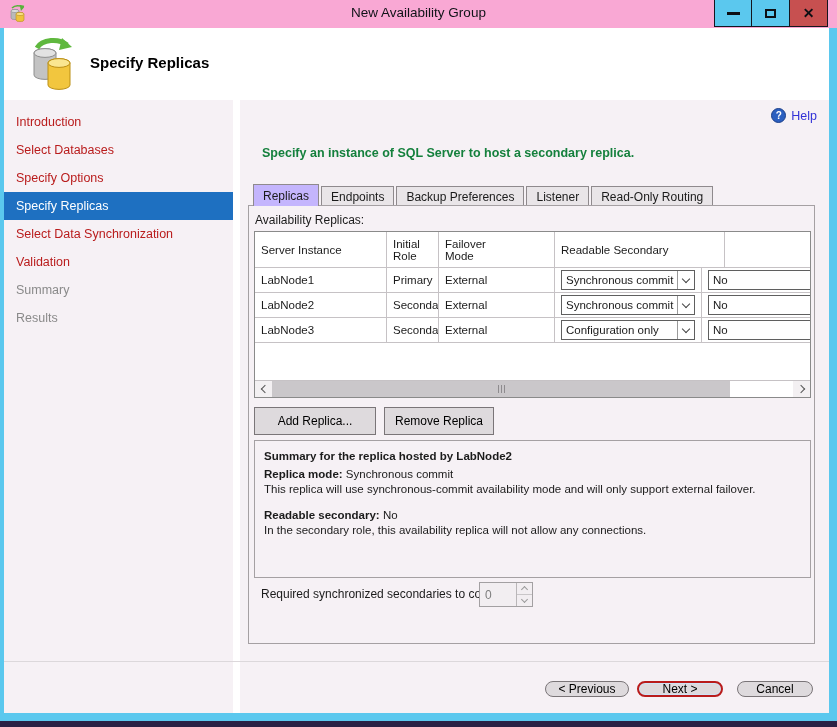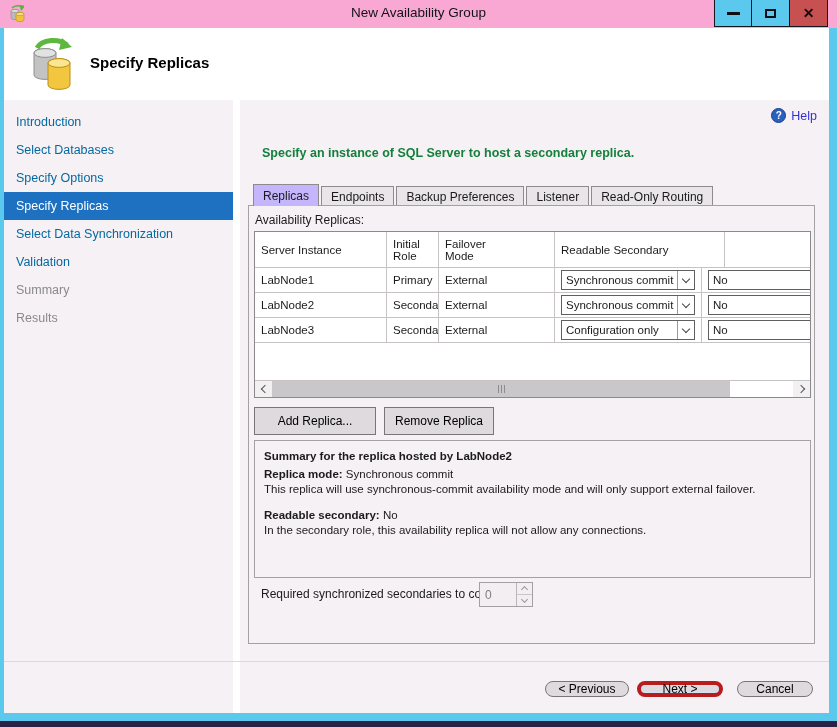--- a/index.html
+++ b/index.html
@@ -26,21 +26,21 @@
   .header-band { position:absolute; left:4px; top:28px; right:8px; height:72px; background:#ffffff; }
   .header-icon { position:absolute; left:22px; top:8px; }
   .header-title { position:absolute; left:86px; top:26px; font-size:15px; font-weight:bold; color:#000; }
 
   
   .body { position:absolute; left:4px; top:100px; right:8px; bottom:14px; background:#f6f1f5; }
 
   
   .sidebar { position:absolute; left:0; top:0; width:229px; bottom:0; }
   .side-item { height:28px; display:flex; align-items:center; padding-left:12px; font-size:12.5px; cursor:default; white-space:nowrap; }
-  .side-item.link { color:#0369a1; }
+  .side-item.link { color:#b91c1c; }
   .side-item.selected { background:#1e70c1; color:#ffffff; }
   .side-item.disabled { color:#8a8a8a; }
   .side-divider { position:absolute; left:229px; top:0; width:7px; bottom:0; background:#ffffff; }
 
   
   .main { position:absolute; left:236px; top:0; right:0; bottom:52px; }
   .help-link { position:absolute; top:8px; right:12px; display:flex; align-items:center; gap:5px; color:#3232d7; font-size:12.5px; cursor:default; }
   .help-badge { width:15px; height:15px; border-radius:50%; background:#2b5fc0; border:1px solid #1b3f8a; color:#fff; font-size:10px; font-weight:bold; display:flex; align-items:center; justify-content:center; }
   .instruction { position:absolute; left:22px; top:46px; font-weight:bold; font-size:12.5px; color:#15803d; }
 
@@ -94,21 +94,21 @@
   .spin-btns { width:16px; border-left:1px solid #b9b6b8; display:flex; flex-direction:column; }
   .spin-up,.spin-down { flex:1; display:flex; align-items:center; justify-content:center; }
   .spin-up { border-bottom:1px solid #c9c6c8; }
   .chev-up-s { width:5px; height:5px; border-left:1.2px solid #9a9a9a; border-top:1.2px solid #9a9a9a; transform:rotate(45deg); margin-top:2px; }
   .chev-down-s { width:5px; height:5px; border-right:1.2px solid #9a9a9a; border-bottom:1.2px solid #9a9a9a; transform:rotate(45deg); margin-bottom:2px; }
 
   
   .footer-divider { position:absolute; left:0; right:0; top:561px; height:1px; background:#dcd8db; }
   .footer-btn { position:absolute; top:581px; height:16px; font-size:12px;border-radius:9px; }
   .prev-btn { left:541px; width:84px; }
-  .next-btn { left:633px; width:86px; border:4px solid #b91c1c; box-shadow:0 0 0 1px #cfe4f7 inset; }
+  .next-btn { left:633px; width:86px; border:2px solid #b91c1c; box-shadow:0 0 0 1px #cfe4f7 inset; }
   .cancel-btn { left:733px; width:76px; }
 </style>
 </head>
 <body>
 
 <div class="window">
   <div class="chrome"></div>
 
   <div class="titlebar">
     <svg class="appicon" viewBox="0 0 18 18">

